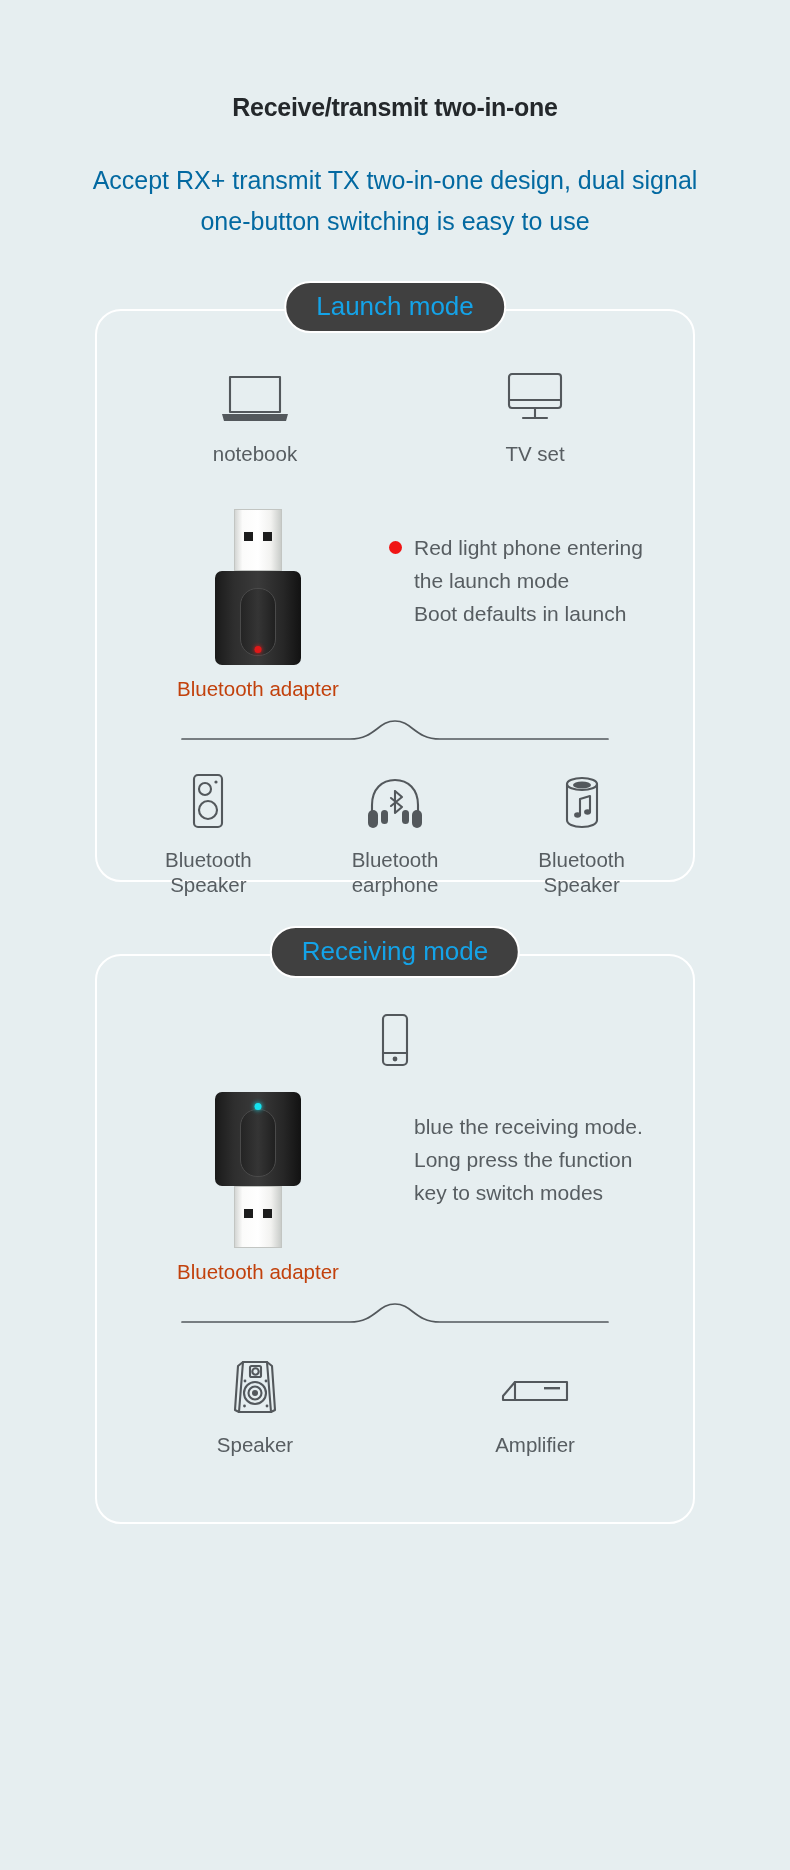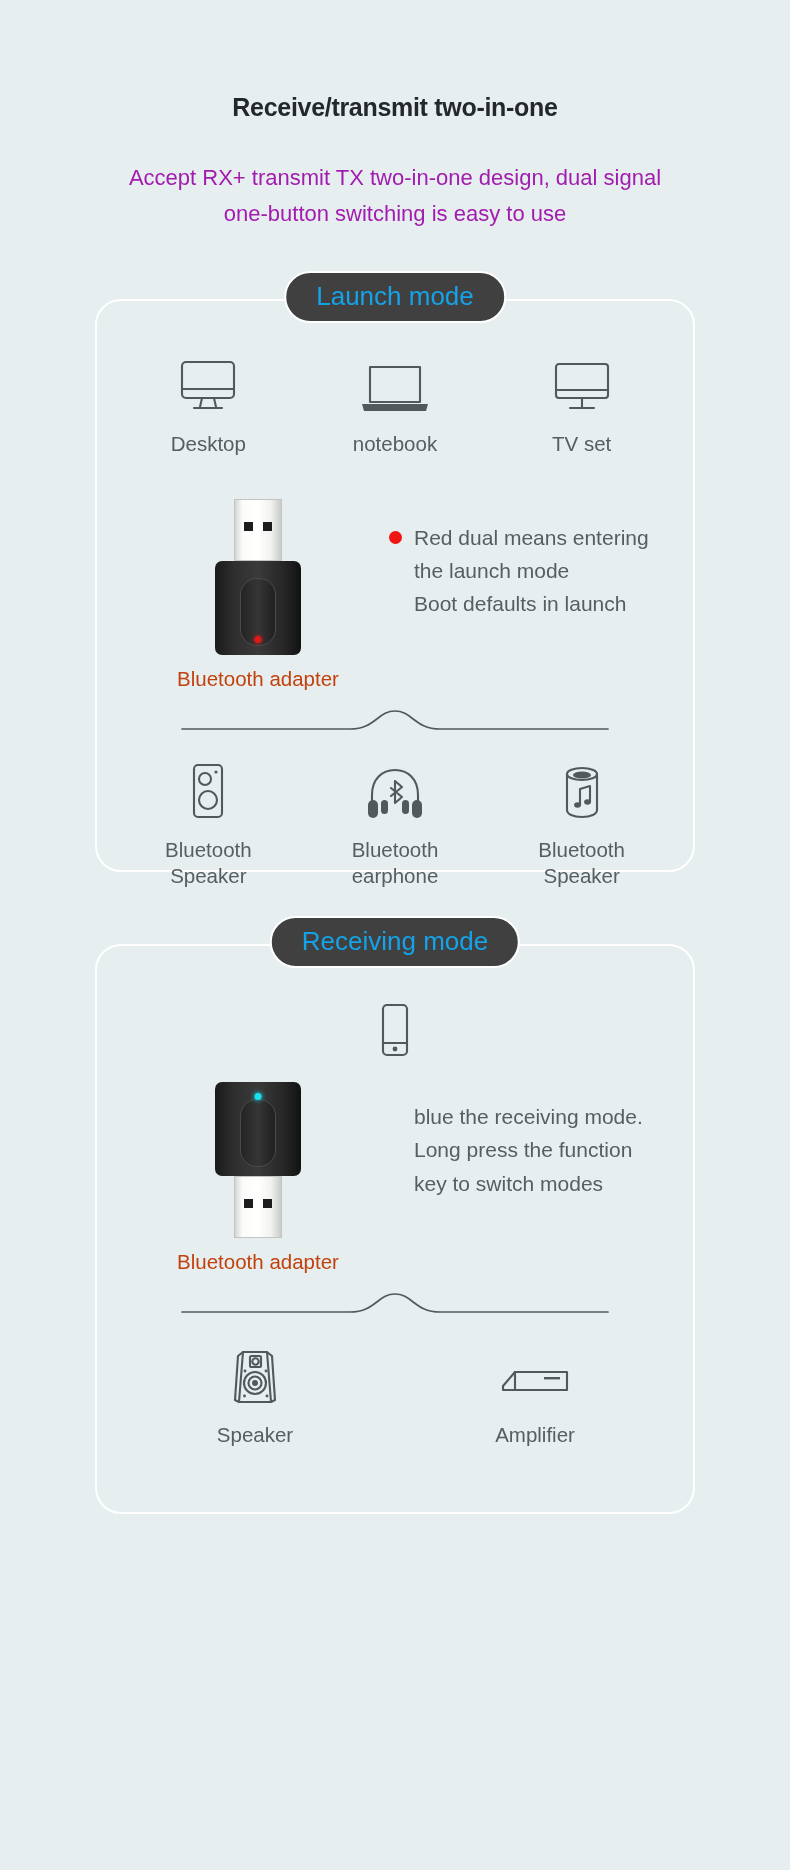--- a/index.html
+++ b/index.html
@@ -24,23 +24,23 @@
   .title {
     font-size: 25px;
     font-weight: bold;
     color: #24282b;
     letter-spacing: -0.3px;
     line-height: 1.2;
   }
   .subtitle {
     margin: 38px auto 0;
     width: 650px;
-    font-size: 22px;
+    font-size: 25px;
     line-height: 1.62;
-    color: #a21caf;
+    color: #0369a1;
     text-align: center;
   }
 
   
   .panel {
     position: relative;
     margin: 0 auto;
     width: 600px;
     border: 2px solid #ffffff;
     border-radius: 26px;
@@ -214,32 +214,20 @@
     <div>Accept RX+ transmit TX two-in-one design, dual signal</div>
     <div>one-button switching is easy to use</div>
   </div>
 </div>
 
 <div class="panel panel-launch">
   <div class="badge">Launch mode</div>
 
   <div class="icon-row" style="margin-top:54px;">
 
-    <div class="icon-cell">
-      <div class="icon-art">
-        <svg class="ico" width="64" height="60" viewBox="0 0 64 60" aria-hidden="true">
-          <rect x="6" y="5" width="52" height="36" rx="4"></rect>
-          <line x1="6" y1="32" x2="58" y2="32"></line>
-          <line x1="26" y1="41" x2="24" y2="50"></line>
-          <line x1="38" y1="41" x2="40" y2="50"></line>
-          <line x1="18" y1="51" x2="46" y2="51"></line>
-        </svg>
-      </div>
-      <div class="icon-label">Desktop</div>
-    </div>
 
     <div class="icon-cell">
       <div class="icon-art">
         <svg class="ico" width="74" height="56" viewBox="0 0 74 56" aria-hidden="true">
           <path d="M12 6 H62 V41 H12 Z"></path>
           <path class="solid" d="M4 43 H70 L68 50 H6 Z"></path>
           <rect x="30" y="44.5" width="14" height="3.2" rx="1" fill="#e6eef0" stroke="none"></rect>
         </svg>
       </div>
       <div class="icon-label">notebook</div>
@@ -267,21 +255,21 @@
           <div class="ridge"></div>
           <div class="led led-red"></div>
         </div>
       </div>
       <div class="adapter-caption">Bluetooth adapter</div>
     </div>
 
     <div class="notes-col" style="padding-top:22px;">
       <div class="note-line">
         <span class="dot dot-red"></span>
-        <span class="note-text">Red dual means entering</span>
+        <span class="note-text">Red light phone entering</span>
       </div>
       <div class="note-line">
         <span class="dot-spacer"></span>
         <span class="note-text">the launch mode</span>
       </div>
       <div class="note-line">
         <span class="dot-spacer"></span>
         <span class="note-text">Boot defaults in launch</span>
       </div>
     </div>

